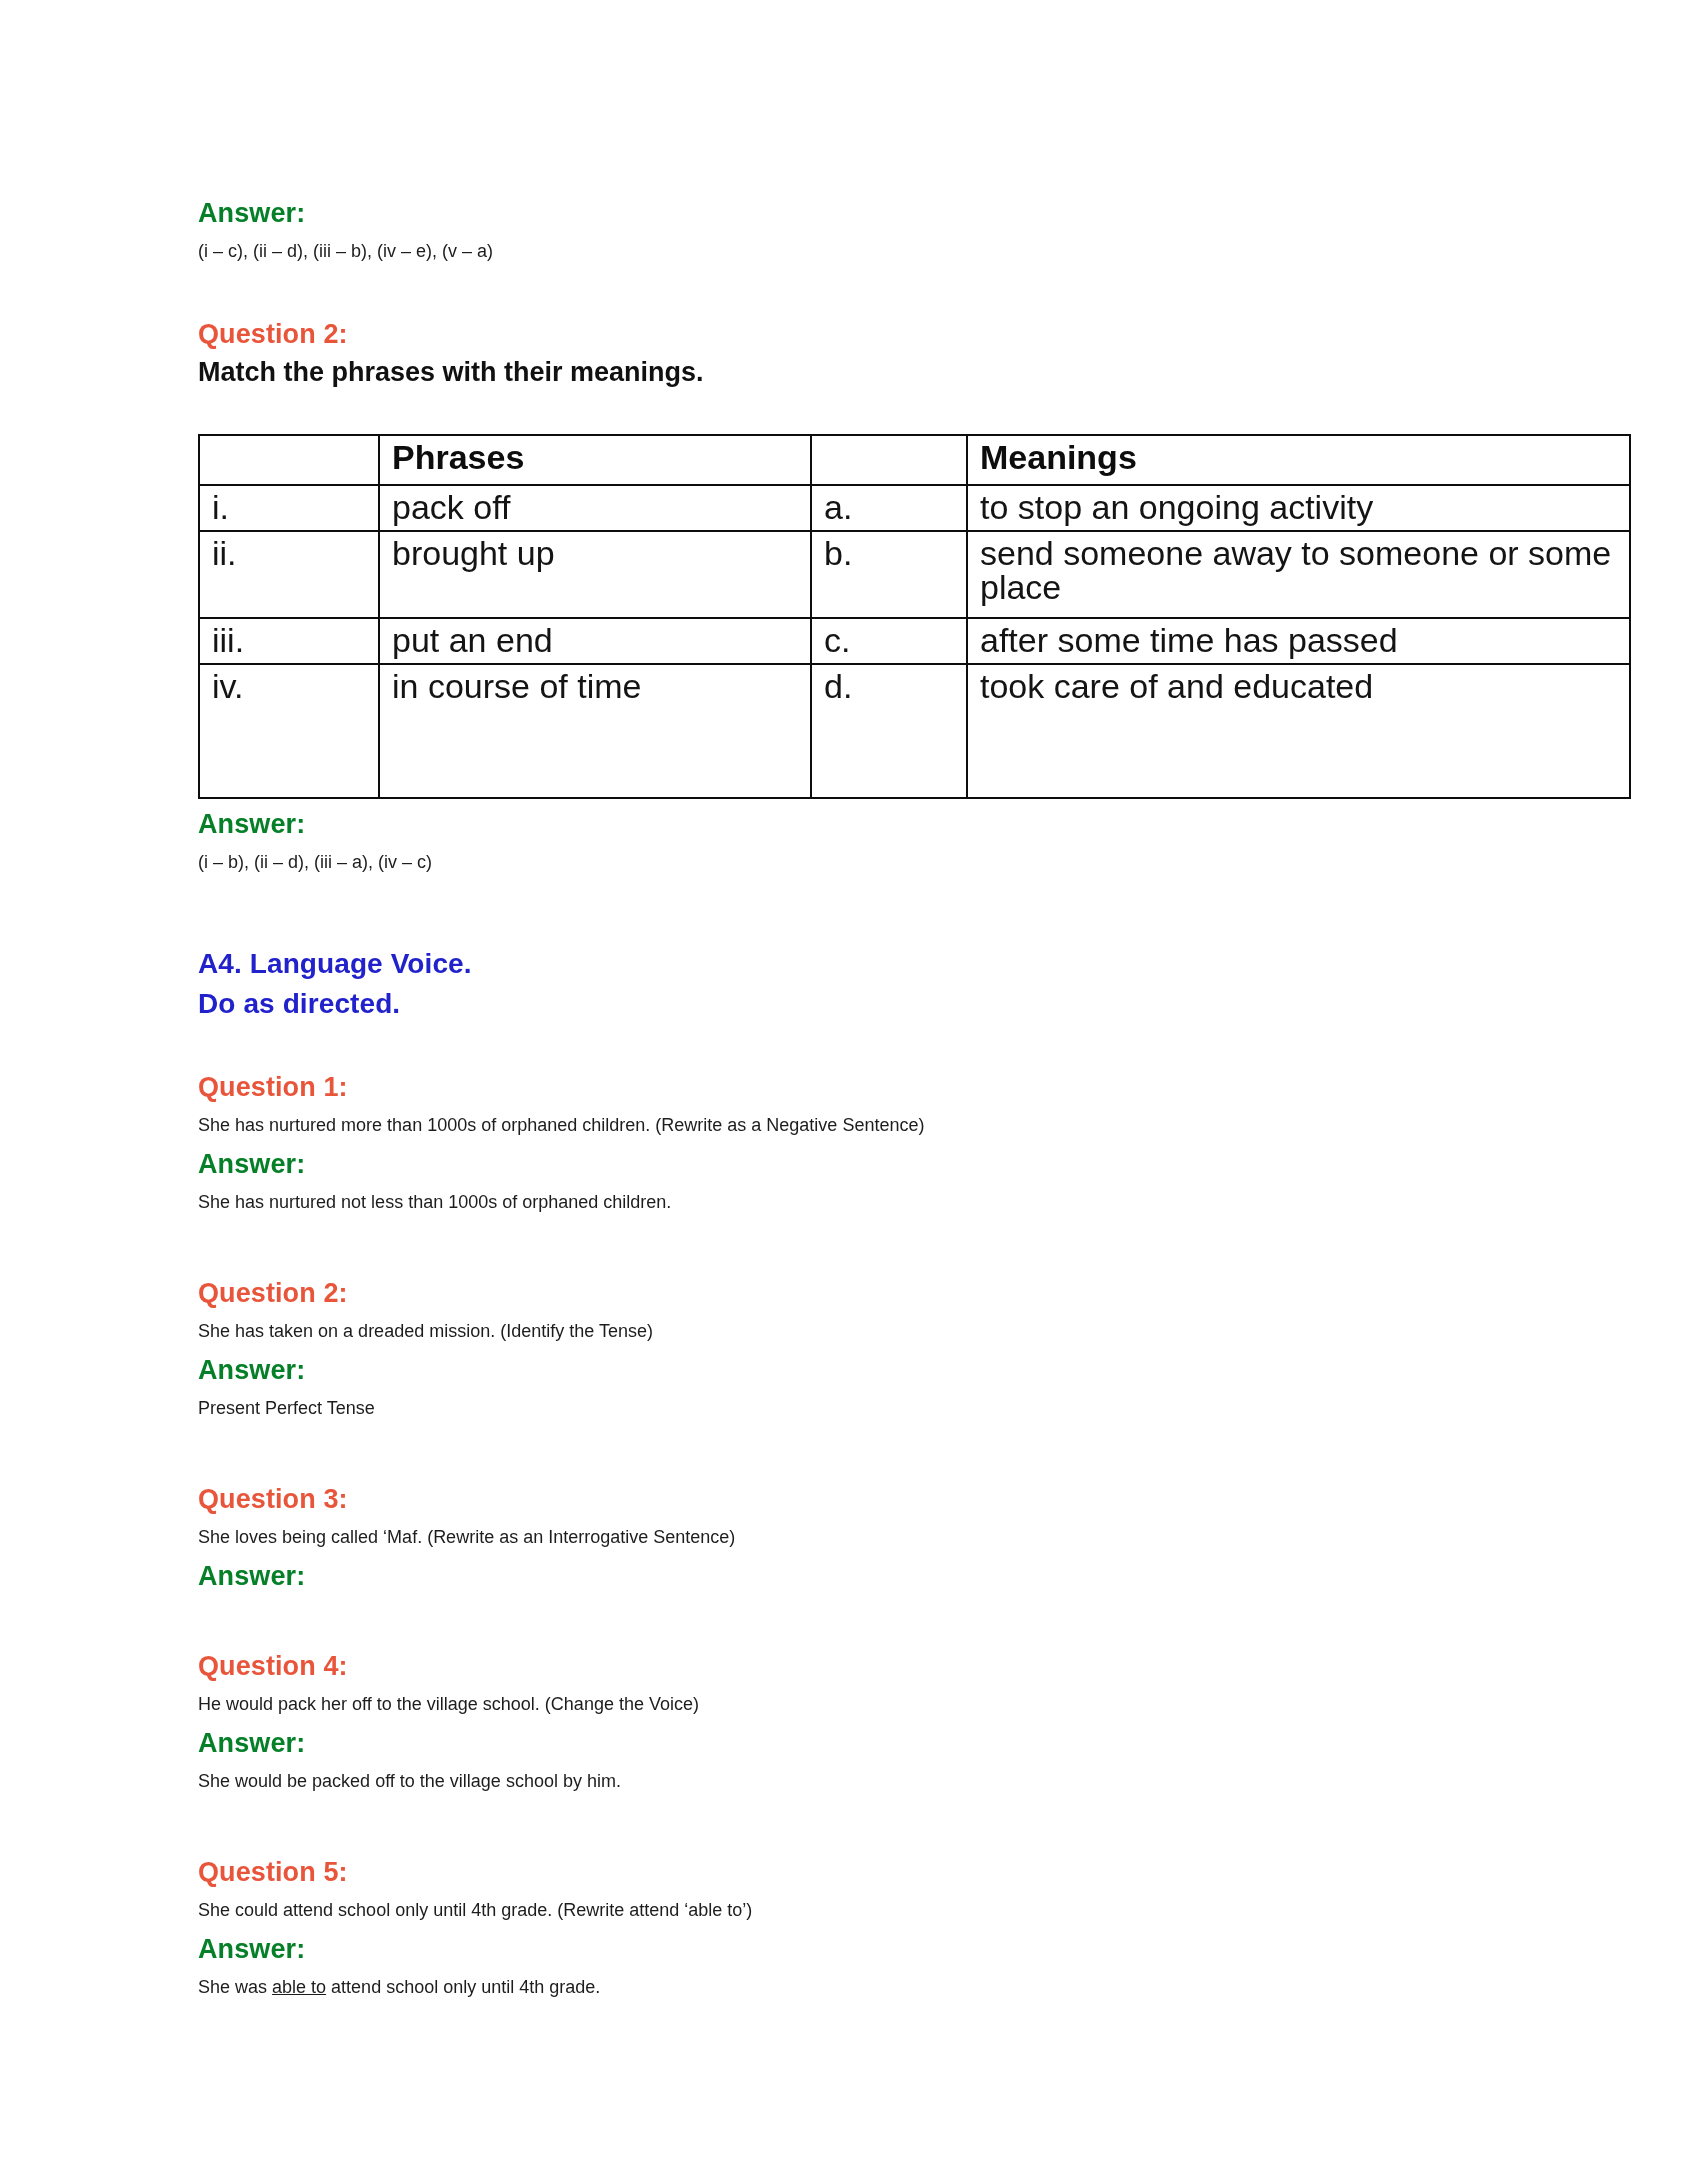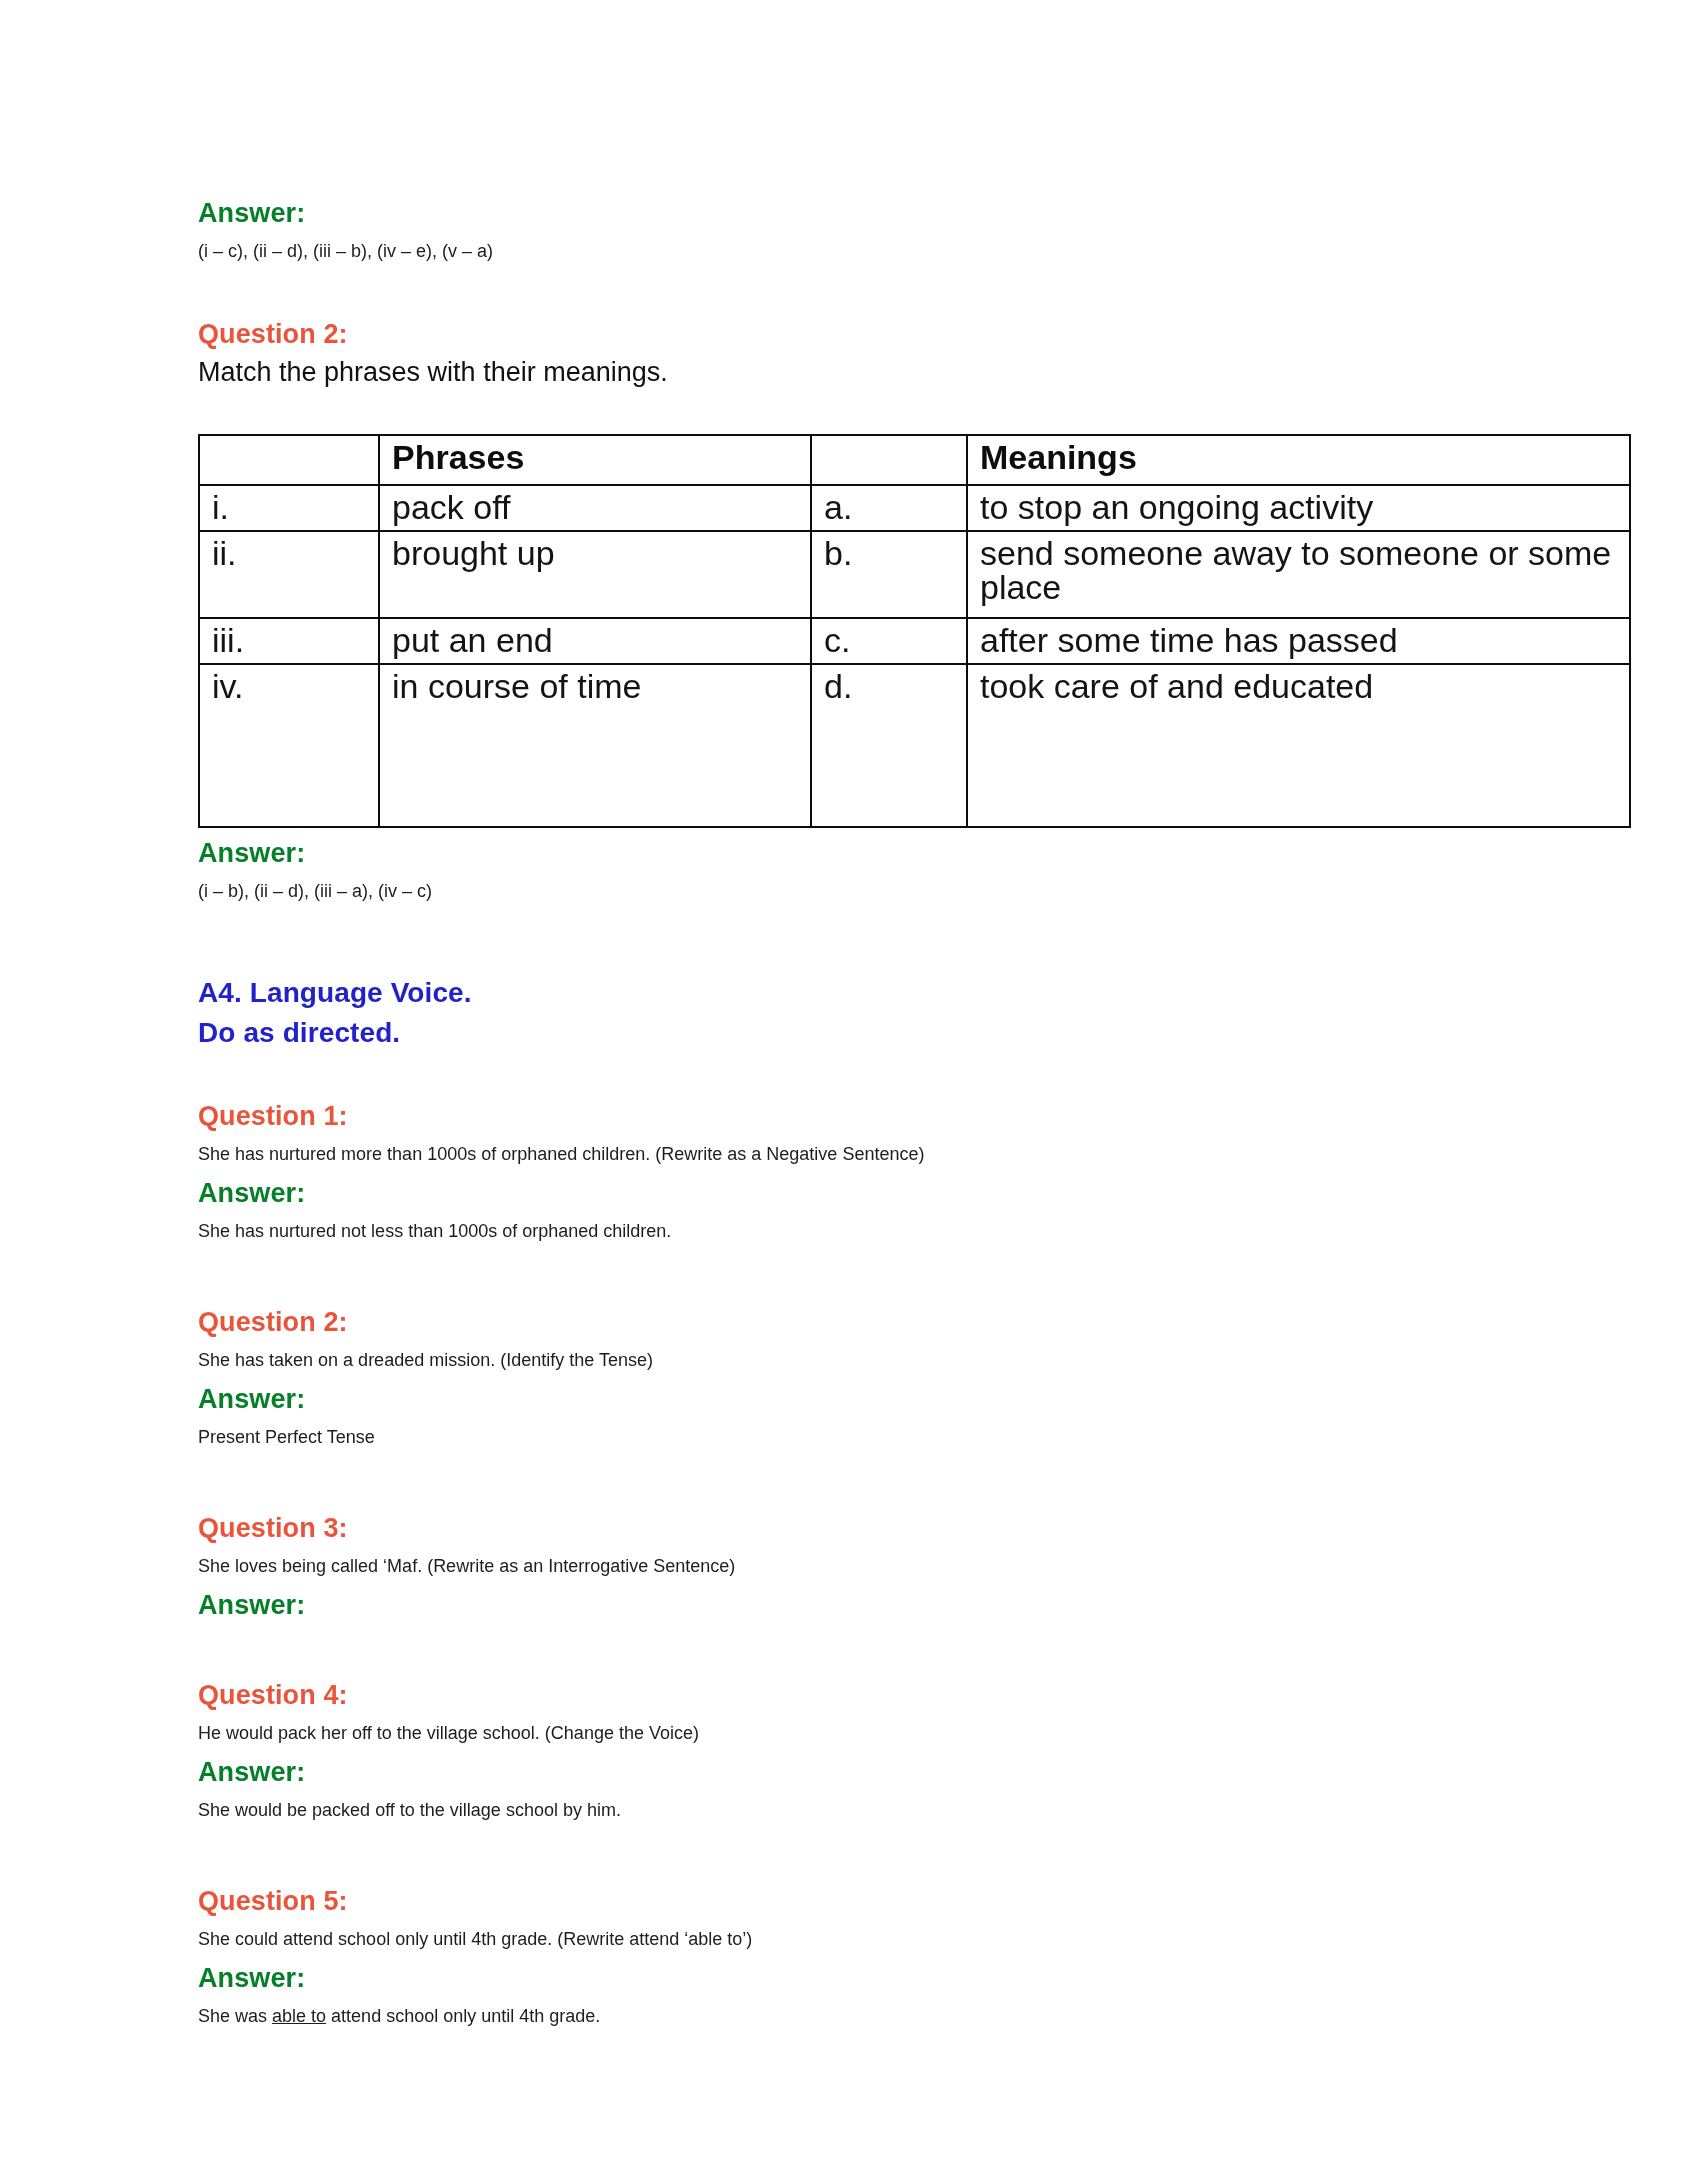--- a/index.html
+++ b/index.html
@@ -48,21 +48,21 @@
   .body-text {
     color: #1d1d1d;
     font-size: 18px;
     line-height: 39px;
     font-weight: 400;
   }
   .body-bold {
     color: #111111;
     font-size: 27px;
     line-height: 39px;
-    font-weight: normal;
+    font-weight: bold;
   }
   .underline { text-decoration: underline; }
 
   .gap-lg { height: 44px; }
   .gap-md { height: 32px; }
   .gap-sm { height: 18px; }
   .gap-xs { height: 8px; }
 
   .qblock { margin-bottom: 0; }
 
@@ -88,21 +88,21 @@
     font-weight: bold;
     color: #0d0d0d;
   }
   .col-num  { width: 156px; }
   .col-phr  { width: 408px; }
   .col-let  { width: 132px; }
   .col-mean { width: 639px; }
 
   .row-head td, .row-head th { height: 38px; }
   .row-tall td { height: 75px; }
-  .row-last td { height: 77px; padding-bottom: 80px; }
+  .row-last td { height: 77px; padding-bottom: 51px; }
 </style>
 </head>
 <body>
 
 <div class="page">
 
   <div class="qblock">
     <div class="label-answer">Answer:</div>
     <div class="body-text">(i – c), (ii – d), (iii – b), (iv – e), (v – a)</div>
   </div>

